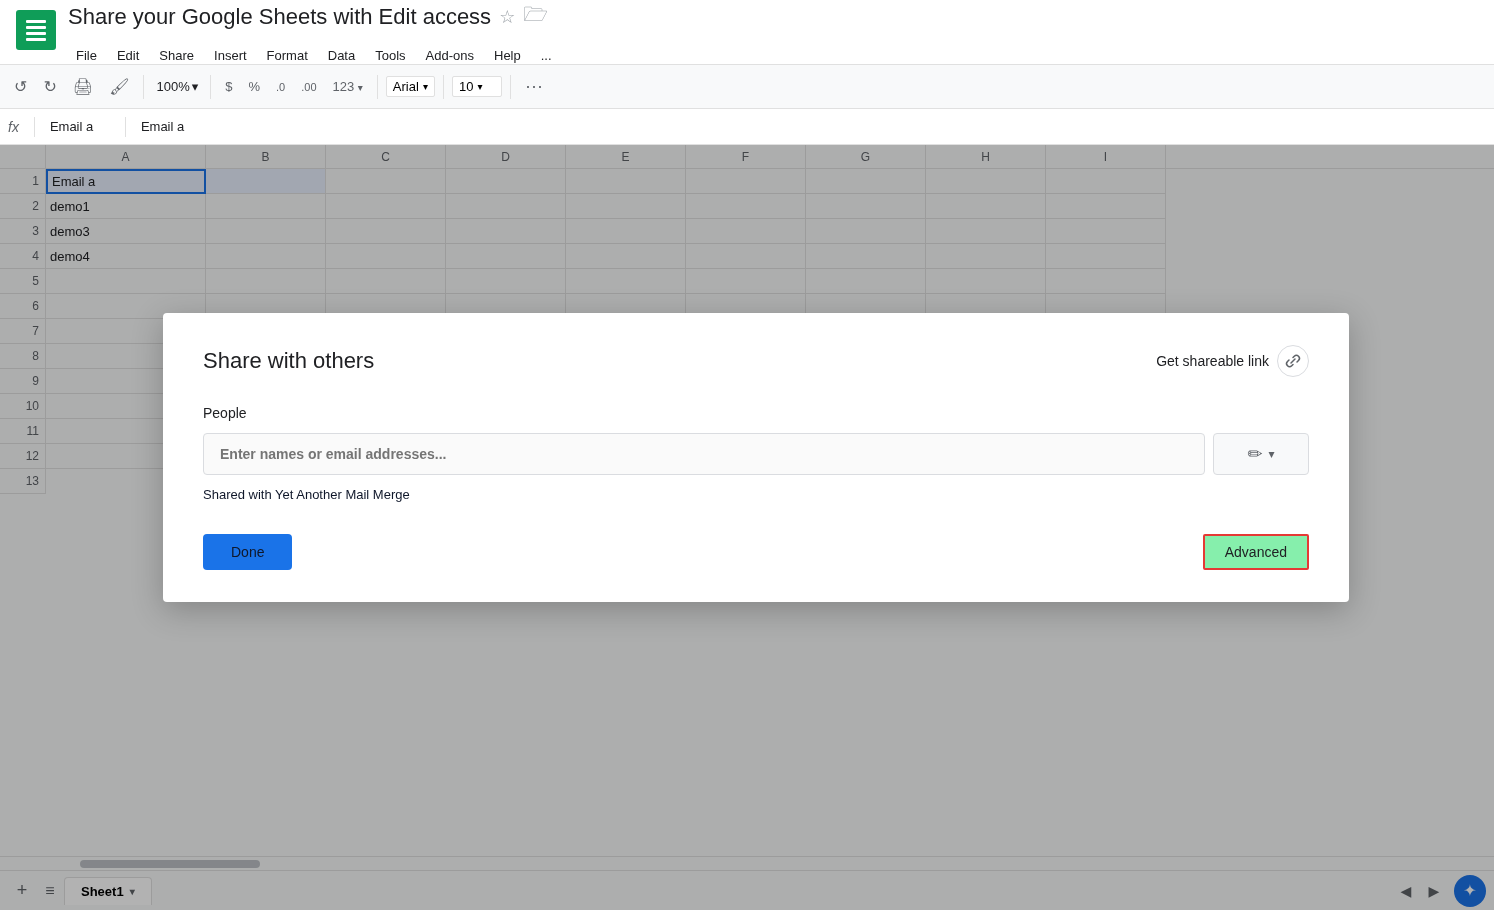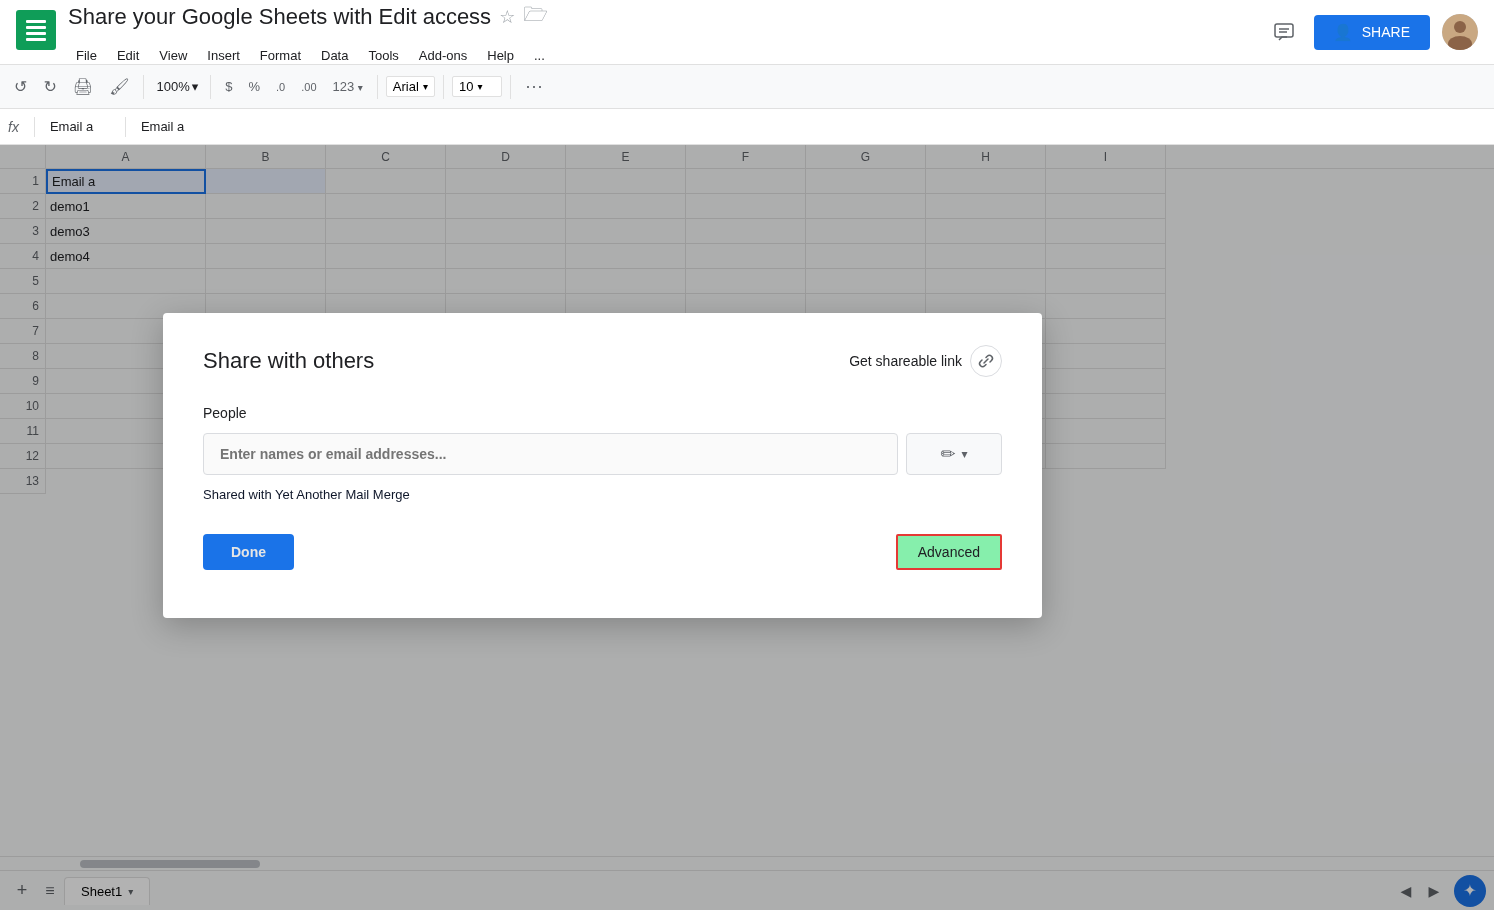--- a/index.html
+++ b/index.html
@@ -243,21 +243,21 @@
       display: flex; align-items: center; justify-content: center;
     }
     .sheet-tab {
       background: #fff;
       border: 1px solid #e0e0e0;
       border-bottom: none;
       border-radius: 4px 4px 0 0;
       padding: 6px 16px;
       font-size: 13px;
       cursor: pointer;
-      display: flex; align-items: center; gap: 6px;
+      display: flex; align-items: center; gap: 6px; font-weight: bold;
     }
     .tab-dropdown { font-size: 10px; color: #5f6368; }
     .nav-arrows {
       margin-left: auto;
       display: flex;
       gap: 4px;
     }
     .nav-arrow {
       width: 24px; height: 24px;
       border: none; background: none;
@@ -301,26 +301,26 @@
       top: 0; left: 0; right: 0; bottom: 0;
       background: rgba(0,0,0,0.3);
       z-index: 100;
     }
 
     
     .dialog {
       position: absolute;
       top: 168px;
       left: 163px;
-      width: 879px;
+      width: 1186px;
       background: #fff;
       border-radius: 4px;
       box-shadow: 0 8px 32px rgba(0,0,0,0.24);
       z-index: 101;
-      padding: 32px 40px 48px 40px;
+      padding: 32px 40px 32px 40px;
     }
     .dialog-header {
       display: flex;
       justify-content: space-between;
       align-items: center;
       margin-bottom: 28px;
     }
     .dialog-title {
       font-size: 22px;
       font-weight: 400;
@@ -387,26 +387,26 @@
       font-weight: 500;
       margin-bottom: 32px;
     }
     .dialog-footer {
       display: flex;
       justify-content: space-between;
       align-items: center;
     }
     .done-btn {
       background: #1a73e8;
-      color: #e5e5e5;
+      color: #0f172a;
       border: none;
       border-radius: 4px;
       padding: 10px 28px;
       font-size: 14px;
-      font-weight: 700;
+      font-weight: 400;
       cursor: pointer;
     }
     .advanced-btn {
       background: #86efac;
       color: #202124;
       border: 2px solid #e53935;
       border-radius: 2px;
       padding: 8px 20px;
       font-size: 14px;
       cursor: pointer;
@@ -434,52 +434,31 @@
 
     <div class="title-area">
       <div class="doc-title">
         <span class="doc-title-text">Share your Google Sheets with Edit access</span>
         <span class="star-icon">☆</span>
         <span class="folder-icon" style="font-size:20px;">🗁</span>
       </div>
       <div class="menu-bar">
         <span class="menu-item">File</span>
         <span class="menu-item">Edit</span>
-        <span class="menu-item">View</span>
+        <span class="menu-item">Share</span>
         <span class="menu-item">Insert</span>
         <span class="menu-item">Format</span>
         <span class="menu-item">Data</span>
         <span class="menu-item">Tools</span>
         <span class="menu-item">Add-ons</span>
         <span class="menu-item">Help</span>
         <span class="menu-item">...</span>
       </div>
     </div>
 
-    <div class="top-right">
-      <button class="comments-btn">
-        <svg width="22" height="22" viewBox="0 0 22 22" fill="none">
-          <rect x="2" y="3" width="18" height="13" rx="2" stroke="#5f6368" stroke-width="1.5"></rect>
-          <path d="M6 19 L9 16 H14" stroke="#5f6368" stroke-width="1.5" fill="none"></path>
-          <line x1="6" y1="8" x2="16" y2="8" stroke="#5f6368" stroke-width="1.5"></line>
-          <line x1="6" y1="11" x2="14" y2="11" stroke="#5f6368" stroke-width="1.5"></line>
-        </svg>
-      </button>
-      <button class="share-btn">
-        <span style="font-size:16px;">👤</span>
-        <span>SHARE</span>
-      </button>
-      <div class="avatar">
-        <svg width="36" height="36" viewBox="0 0 36 36">
-          <circle cx="18" cy="18" r="18" fill="#c9a882"></circle>
-          <circle cx="18" cy="13" r="6" fill="#8b6347"></circle>
-          <ellipse cx="18" cy="30" rx="12" ry="8" fill="#8b6347"></ellipse>
-        </svg>
-      </div>
-    </div>
   </div>
 
   <div class="toolbar">
     <button class="toolbar-btn">↺</button>
     <button class="toolbar-btn">↻</button>
     <button class="toolbar-btn">🖨</button>
     <button class="toolbar-btn">🖌</button>
     <div class="toolbar-separator"></div>
     <button class="zoom-control">
       <span>100%</span>

